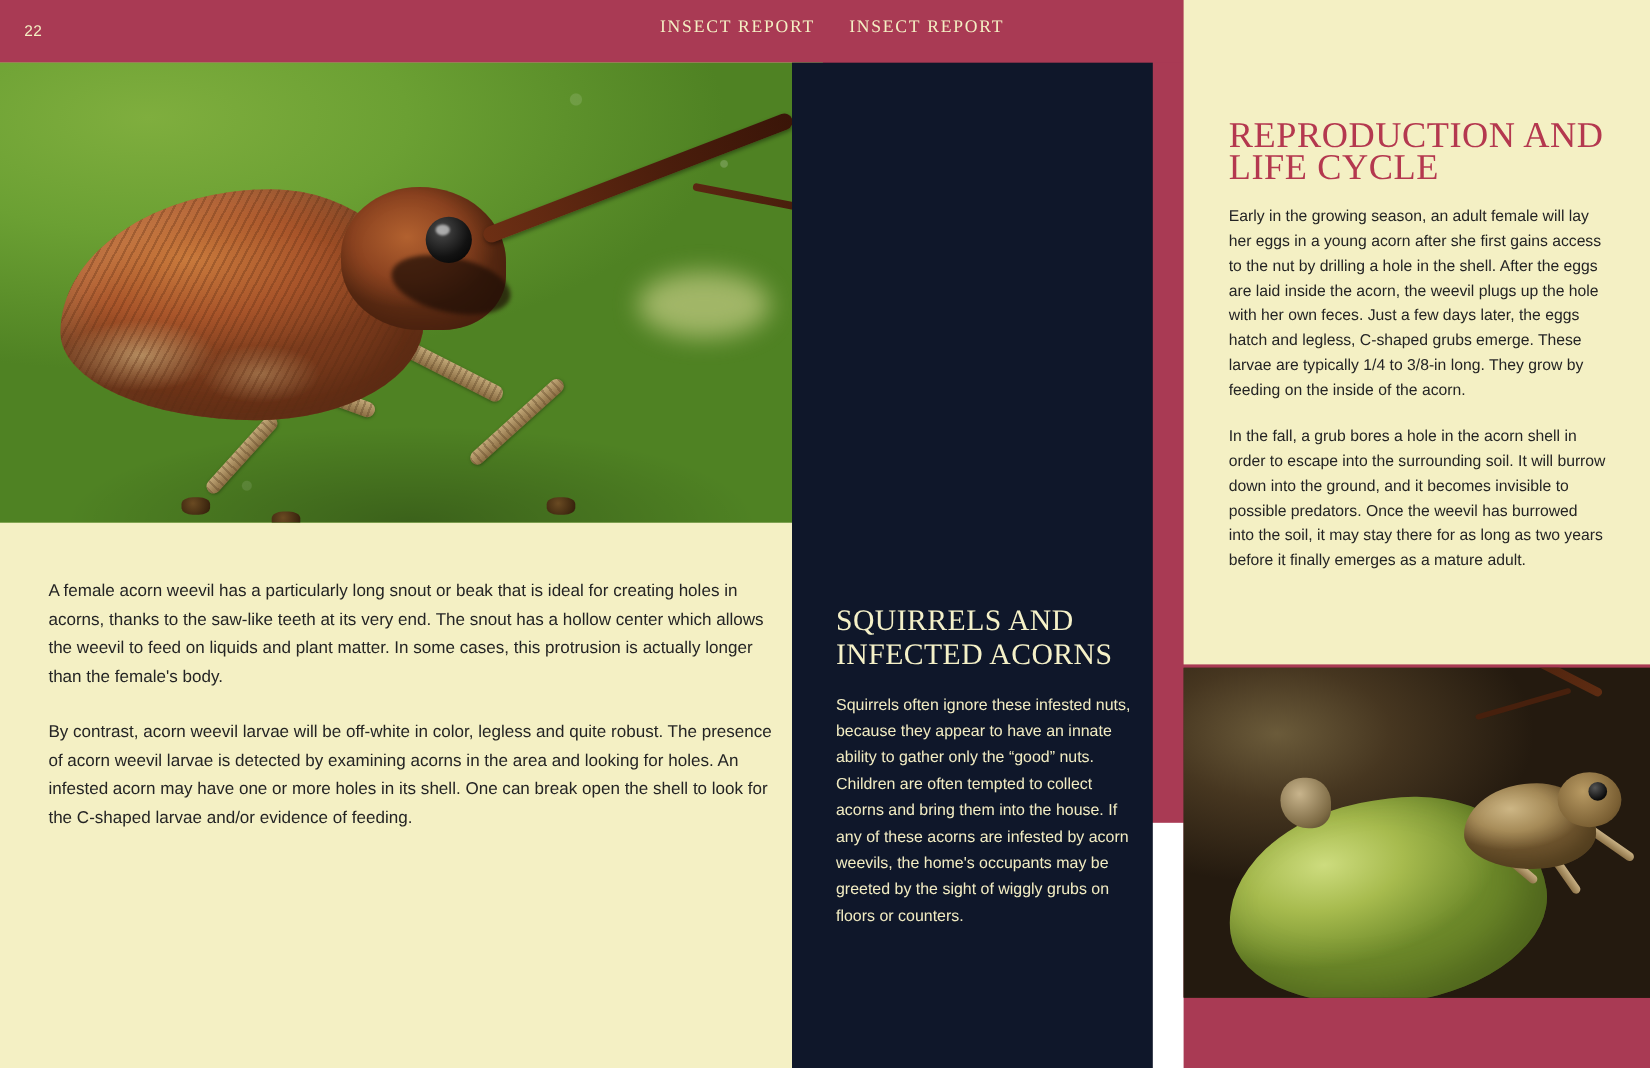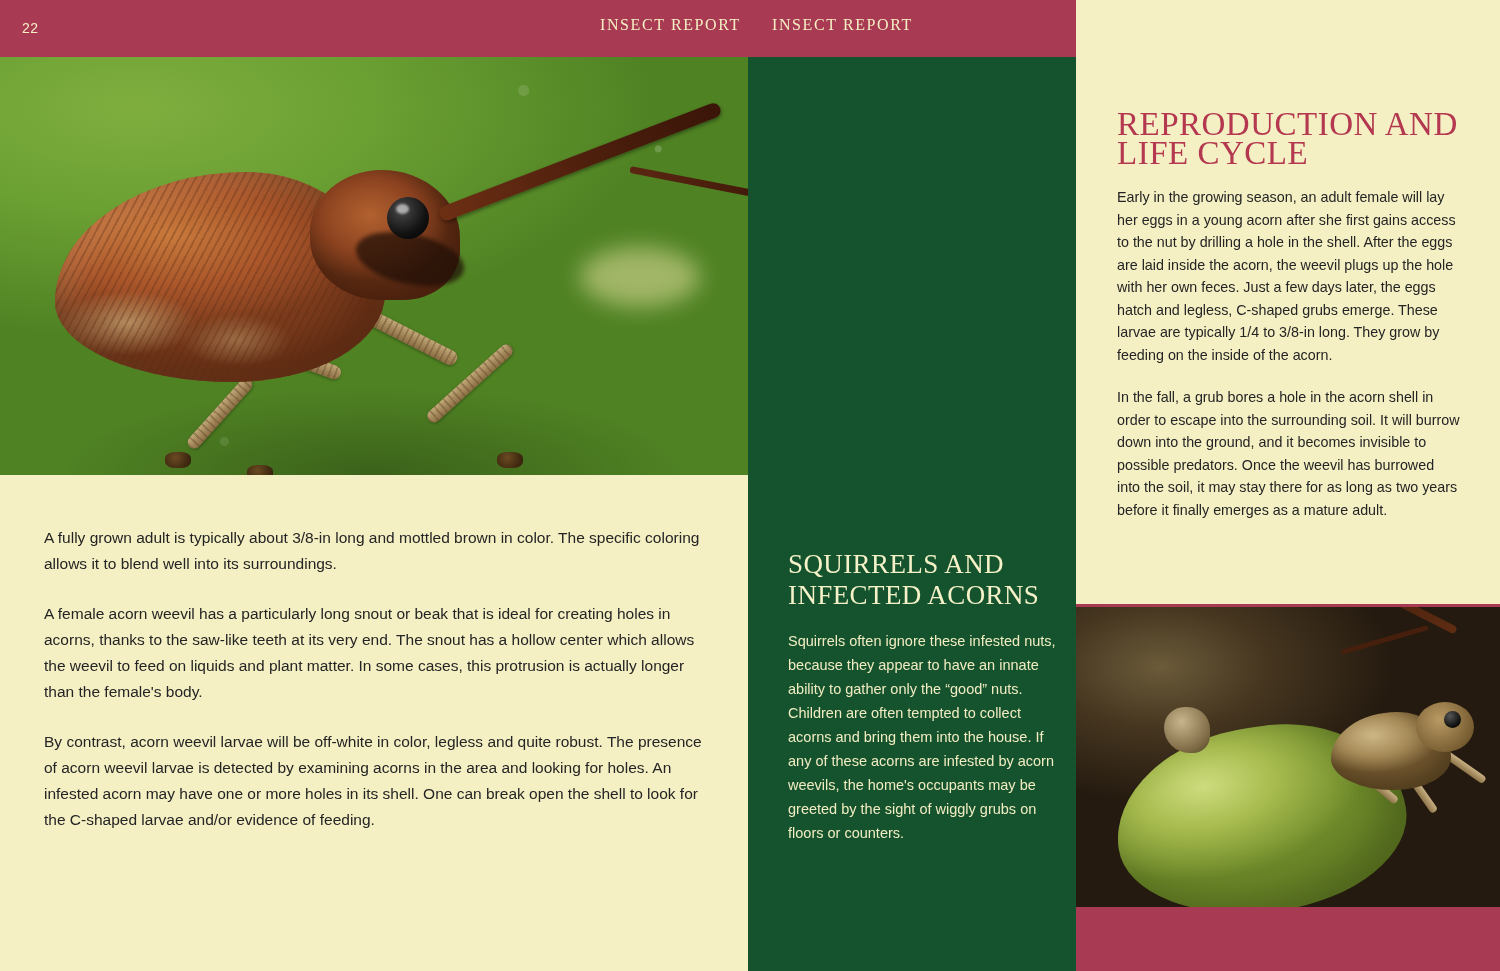--- a/index.html
+++ b/index.html
@@ -216,25 +216,25 @@
     font-size: 15.5px;
     line-height: 26px;
     color: #242424;
     margin: 0 0 24px 0;
   }
   .body-text:last-child { margin-bottom: 0; }
 
   
   .mid-col {
     position: absolute;
-    left: 748px;
+    left: 720px;
     top: 57px;
     width: 328px;
     height: 914px;
-    background: #14532d;
+    background: #0f172a;
   }
   .mid-block {
     position: absolute;
     left: 40px;
     top: 492px;
     width: 268px;
   }
   .sub-title {
     font-family: "Liberation Serif", serif;
     font-size: 27px;
@@ -407,21 +407,20 @@
           <div class="antenna"></div>
         </div>
 
         <div class="foot" style="left:110px; top:300px;"></div>
         <div class="foot" style="left:192px; top:313px;"></div>
         <div class="foot" style="left:442px; top:300px;"></div>
       </div>
     </div>
 
     <div class="article">
-      <p class="body-text">A fully grown adult is typically about 3/8-in long and mottled brown in color. The specific coloring allows it to blend well into its surroundings.</p>
       <p class="body-text">A female acorn weevil has a particularly long snout or beak that is ideal for creating holes in acorns, thanks to the saw-like teeth at its very end. The snout has a hollow center which allows the weevil to feed on liquids and plant matter. In some cases, this protrusion is actually longer than the female's body.</p>
       <p class="body-text">By contrast, acorn weevil larvae will be off-white in color, legless and quite robust. The presence of acorn weevil larvae is detected by examining acorns in the area and looking for holes. An infested acorn may have one or more holes in its shell. One can break open the shell to look for the C-shaped larvae and/or evidence of feeding.</p>
     </div>
   </div>
 
   <div class="mid-col">
     <div class="mid-block">
       <h2 class="sub-title">SQUIRRELS AND INFECTED ACORNS</h2>
       <p class="mid-text">Squirrels often ignore these infested nuts, because they appear to have an innate ability to gather only the “good” nuts. Children are often tempted to collect acorns and bring them into the house. If any of these acorns are infested by acorn weevils, the home's occupants may be greeted by the sight of wiggly grubs on floors or counters.</p>
     </div>

